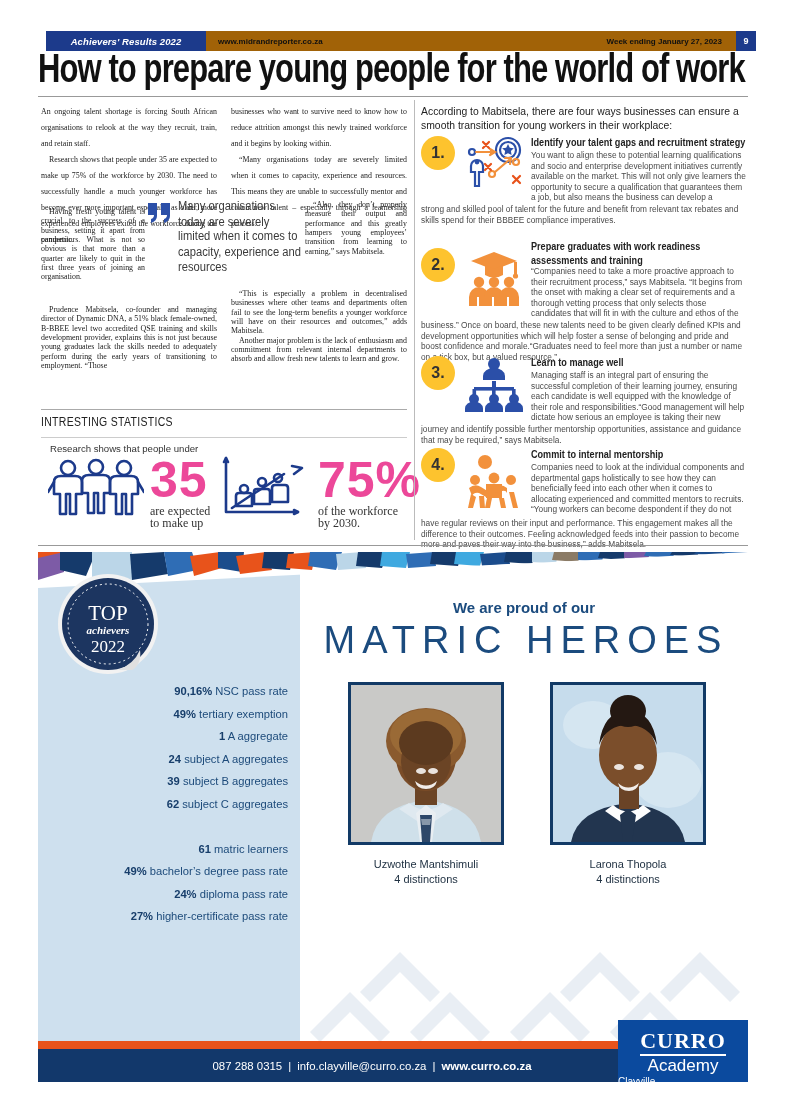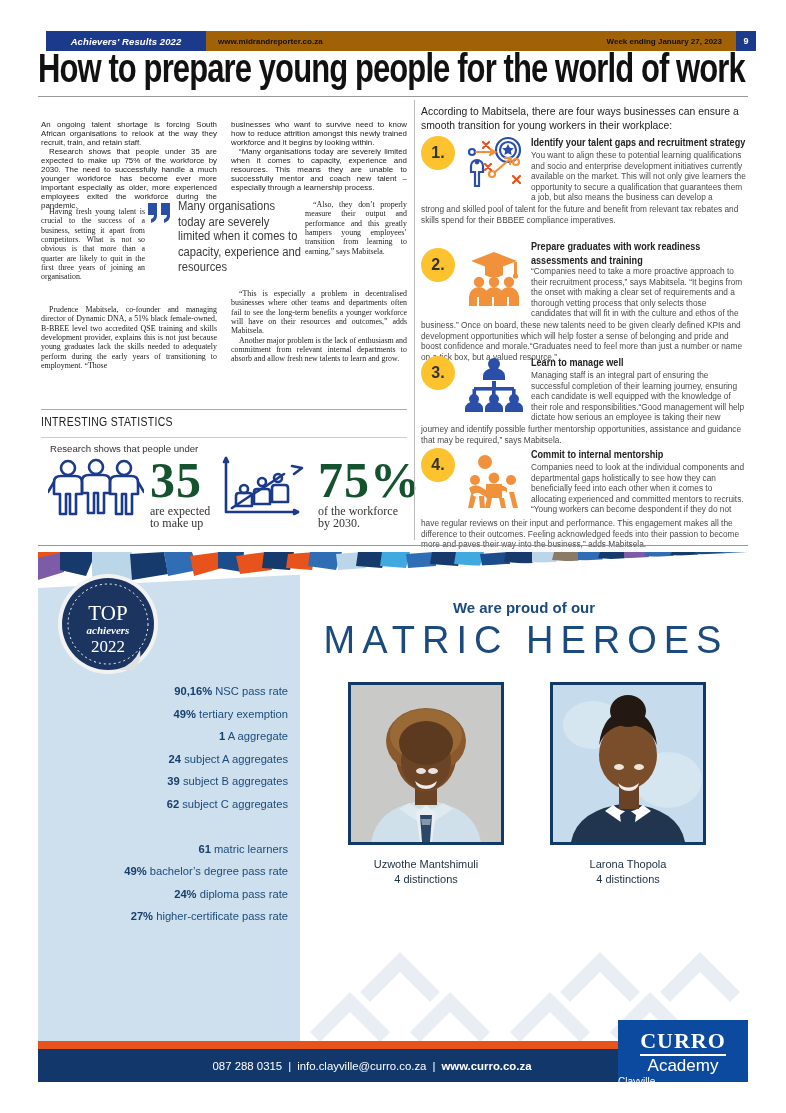--- a/index.html
+++ b/index.html
@@ -35,21 +35,21 @@
   .headline {
     position:absolute; left:38px; top:52px; width:714px; height:36px;
     font-family:"Liberation Sans", sans-serif; font-weight:bold;
     font-size:31px; letter-spacing:-0.9px; color:#111;
     transform: scaleY(1.32); transform-origin: left top; line-height: 26px;
     white-space: nowrap;
   }
   .rule-under-head { position:absolute; left:38px; top:96px; width:710px; height:1px; background:#999; }
 
   
-  .col { position:absolute; font-family:Liberation Sans, sans-serif; font-size:7.9px; line-height:9px; color:#1a1a1a; text-align:justify;margin-top:16px; }
+  .col { position:absolute; font-family:Liberation Serif, serif; font-size:7.9px; line-height:16px; color:#1a1a1a; text-align:justify; }
   .col p { text-indent: 8px; }
   .col p.noindent { text-indent: 0; }
   #col1 { left:41px; top:104px; width:176px; }
   #col2 { left:231px; top:104px; width:176px; }
 
   .col1-narrow { position:absolute; left:41px; top:207px; width:104px; font-family:"Liberation Serif", serif; font-size:7.9px; line-height:9.35px; color:#1a1a1a; text-align:justify;}
   .col1-narrow p { text-indent:8px; }
   .col1-rest { position:absolute; left:41px; top:305px; width:176px; font-family:"Liberation Serif", serif; font-size:7.9px; line-height:9.35px; color:#1a1a1a; text-align:justify;}
   .col1-rest p { text-indent:8px; }
 
@@ -72,21 +72,21 @@
   .stats-title {
     position:absolute; left:41px; top:414px; font-size:10.5px; letter-spacing:.3px; color:#222;
     font-family:"Liberation Sans", sans-serif; transform: scaleY(1.18); transform-origin:left top;
   }
   .stats-rule { position:absolute; left:41px; top:437px; width:366px; height:1px; background:#ccc; }
   .stats-lead {
     position:absolute; left:50px; top:443px; font-size:9.6px; color:#333;
     font-family:"Liberation Sans", sans-serif;
   }
   .stat-big {
-    font-family:Liberation Serif, serif; font-weight:bold; color:#14532d;
+    font-family:Liberation Sans, sans-serif; font-weight:bold; color:#ec4899;
     font-size:50px; line-height:50px; letter-spacing:1px;
   }
   .stat-cap { font-family:Liberation Serif, serif; font-size:12px; color:#333; line-height:11.5px; }
 
   .article-bottom-rule { position:absolute; left:38px; top:545px; width:710px; height:1px; background:#999; }
 
   
   .ad { position:absolute; left:38px; top:552px; width:710px; height:530px; background:#fff; overflow:hidden; }
   .ad-left { position:absolute; left:0; top:0; width:262px; height:493px; background:#CEE0EE; }
   .ad-right { position:absolute; left:262px; top:0; width:448px; height:493px; background:#fff; }

